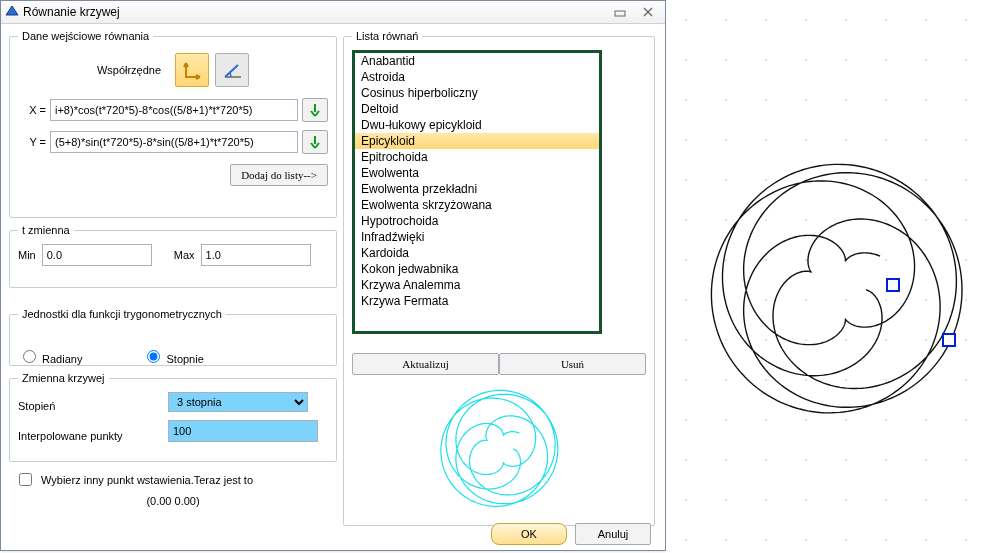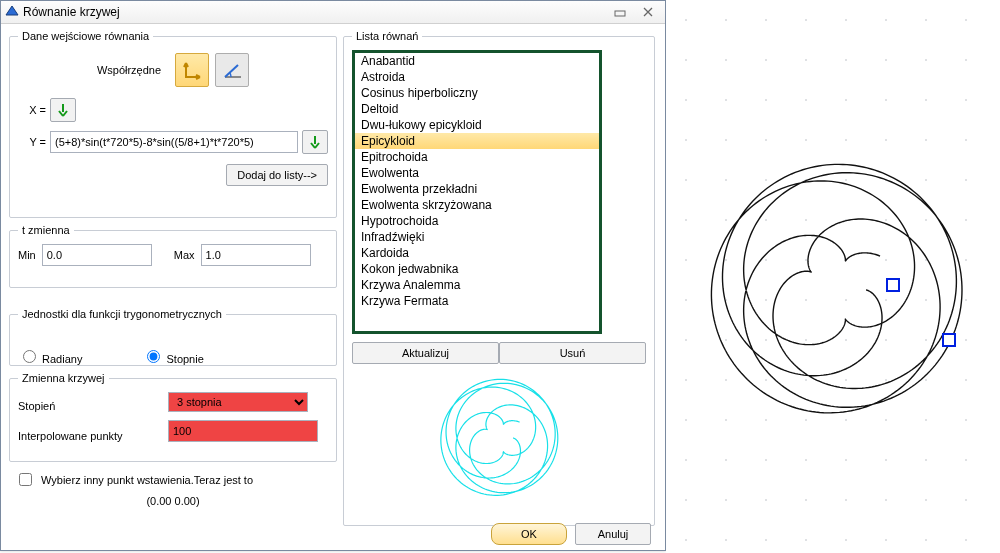--- a/index.html
+++ b/index.html
@@ -18,37 +18,37 @@
 .fs-input{height:170px;margin-bottom:6px}
 .coordrow{display:flex;align-items:center;justify-content:center;height:40px;gap:6px}
 .coord-label{margin-right:8px}
 .iconbtn{width:32px;height:32px;border:1px solid #adadad;background:#e9e9e9;display:flex;align-items:center;justify-content:center;border-radius:2px}
 .iconbtn.sel{background:linear-gradient(#ffe9a8,#ffd777);border-color:#d6a93d}
 .eqrow{display:flex;align-items:center;gap:4px;margin-top:8px}
 .eqrow label{width:28px;text-align:right}
 .eqrow input{flex:1;height:20px;border:1px solid #aab1bd;padding:0 4px;font-size:11px;font-family:inherit}
 .arrowbtn{width:24px;height:22px;border:1px solid #a5aab2;background:#f2f2f2;display:flex;align-items:center;justify-content:center;border-radius:2px}
 .addrow{display:flex;justify-content:flex-end;margin-top:10px}
-.addbtn, .stdbtn{height:22px;border:1px solid #a5aab2;background:#f3f3f3;border-radius:2px;padding:0 10px;font-size:11px;font-family:Liberation Sans, sans-serif}
+.addbtn, .stdbtn{height:22px;border:1px solid #a5aab2;background:#f3f3f3;border-radius:2px;padding:0 10px;font-size:11px;font-family:Liberation Serif, serif}
 .fs-t{height:46px;margin-bottom:20px}
 .trow{display:flex;align-items:center;gap:6px}
 .trow input{width:100px;height:20px;border:1px solid #aab1bd;padding:0 4px;font-size:11px}
 .fs-units{height:40px;margin-bottom:6px}
 .radios{display:flex;gap:60px;align-items:center;margin-top:19px}
 .fs-var{height:72px;margin-bottom:8px}
 .varrow{display:flex;align-items:flex-end;gap:0;margin-bottom:8px}
 .varrow .lbl{width:150px}
-.varrow select,.varrow input{width:140px;height:20px;border:1px solid #aab1bd;font-size:11px;font-family:inherit;padding:0 4px;background:#ef4444}
+.varrow select,.varrow input{width:140px;height:20px;border:1px solid #aab1bd;font-size:11px;font-family:inherit;padding:0 4px;background:#7dd3fc}
 .checkrow{display:flex;align-items:center;gap:6px;margin:4px 0 0 6px}
 .centerpt{text-align:center;margin-top:6px}
 .fs-list{height:478px}
 .listbox{width:244px;height:278px;border:3px solid #14532d;overflow-y:scroll;background:#fff}
 .listbox .item{padding:1px 6px;white-space:nowrap;font-size:12px}
 .listbox .item.sel{background:linear-gradient(#ffe9a8,#ffd777)}
-.listbtns{display:flex;margin-top:8px}
+.listbtns{display:flex;margin-top:19px}
 .listbtns .stdbtn{flex:1}
 .preview{width:200px;height:128px;margin:10px auto 0;display:flex;align-items:center;justify-content:center;background:#fff}
 .dlgbtns{position:absolute;right:14px;bottom:6px;display:flex;gap:8px}
 .okbtn{height:22px;width:76px;border:1px solid #c9a33a;background:linear-gradient(#fff5d8,#ffdf8f);border-radius:8px;font-size:11px}
 .cancelbtn{height:22px;width:76px;border:1px solid #a5aab2;background:#f3f3f3;border-radius:2px;font-size:11px}
 .canvas{flex:1;position:relative;background:#fff}
 .canvas svg{position:absolute;left:0;top:0}
 .handle{position:absolute;width:10px;height:10px;border:2px solid #0020e0;background:#fff}
 </style>
 </head>
@@ -94,20 +94,21 @@
             <span class="iconbtn">
               <svg width="22" height="22">
                   <path d="M4 18 H20" stroke="#888" stroke-width="2"></path>
                   <path d="M4 18 L17 6" stroke="#2b6bd4" stroke-width="2"></path>
                   <path d="M10 18 A6 6 0 0 0 8.5 13.5" stroke="#2b6bd4" fill="none" stroke-width="1.5"></path>
                 </svg>
             </span>
           </div>
           <div class="eqrow">
             <label>X =</label>
+            <input value="i+8)*cos(t*720*5)-8*cos((5/8+1)*t*720*5)" style="">
             <span class="arrowbtn">
               <svg width="12" height="14">
                   <path d="M6 1 V9 M6 13 L2 8 M6 13 L10 8" stroke="#149a1a" stroke-width="2" fill="none"></path>
                 </svg>
             </span>
           </div>
           <div class="eqrow">
             <label>Y =</label>
             <input value="(5+8)*sin(t*720*5)-8*sin((5/8+1)*t*720*5)" style="">
             <span class="arrowbtn">

